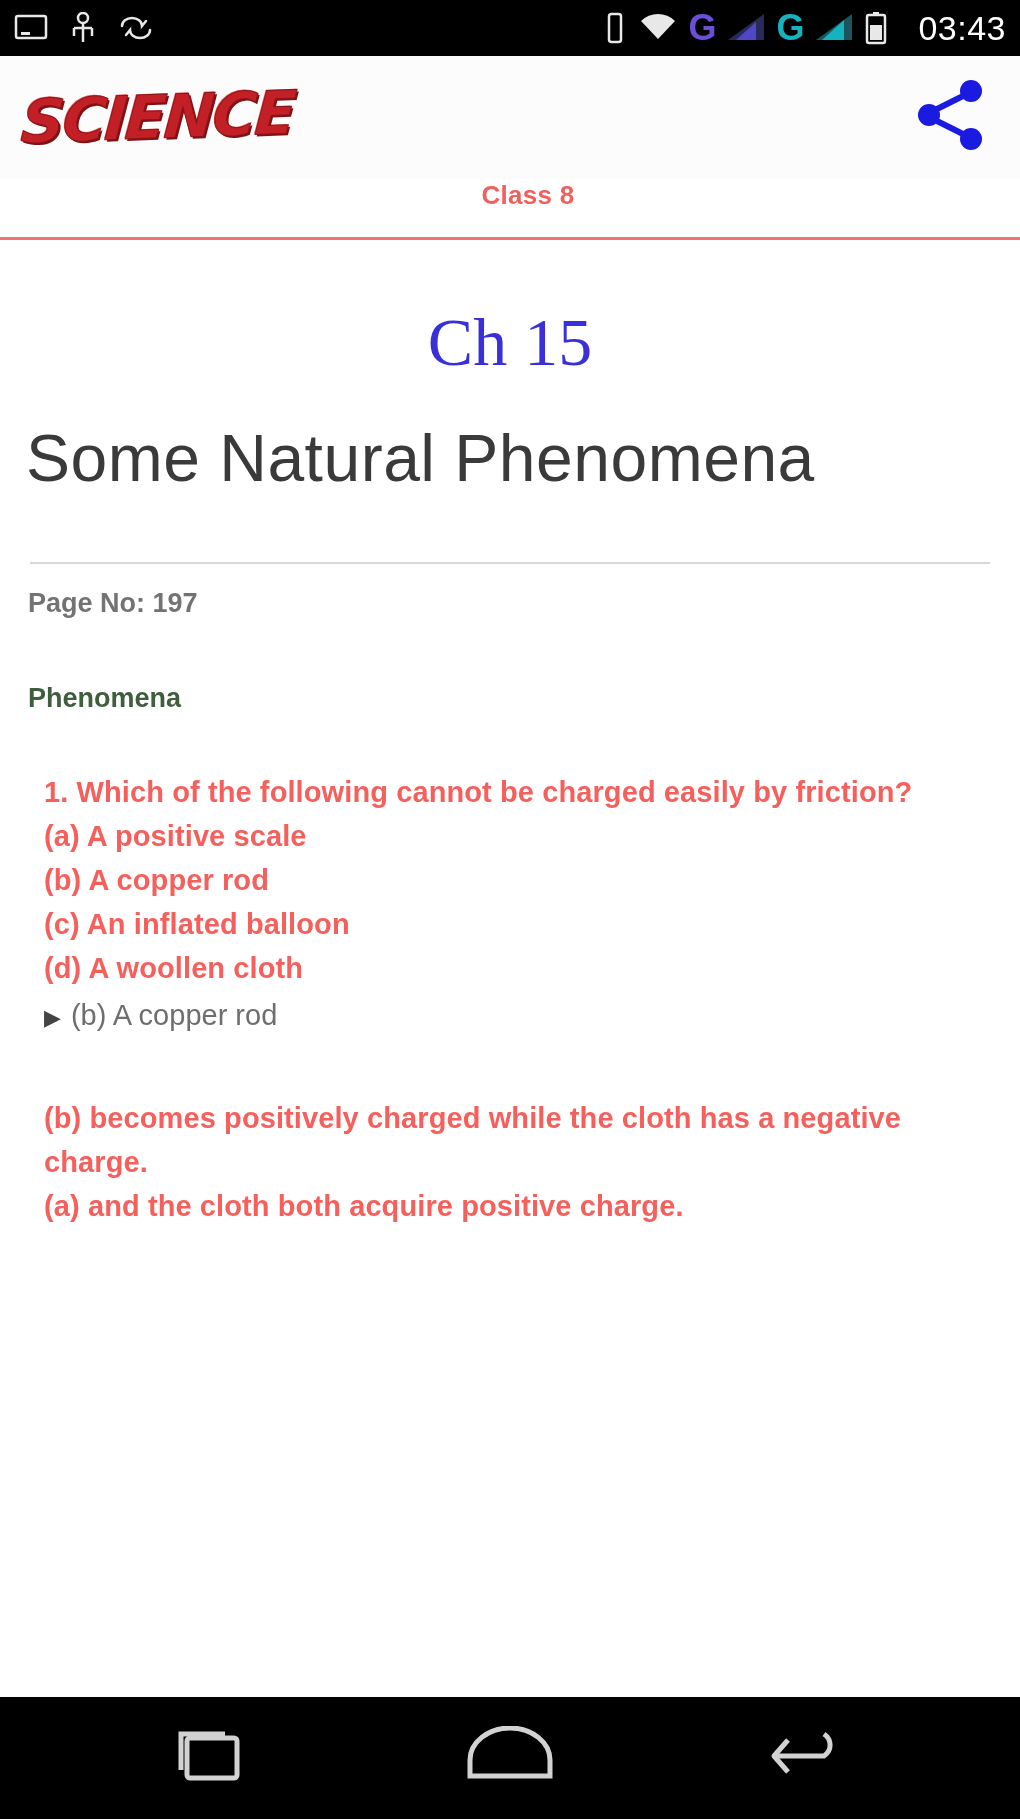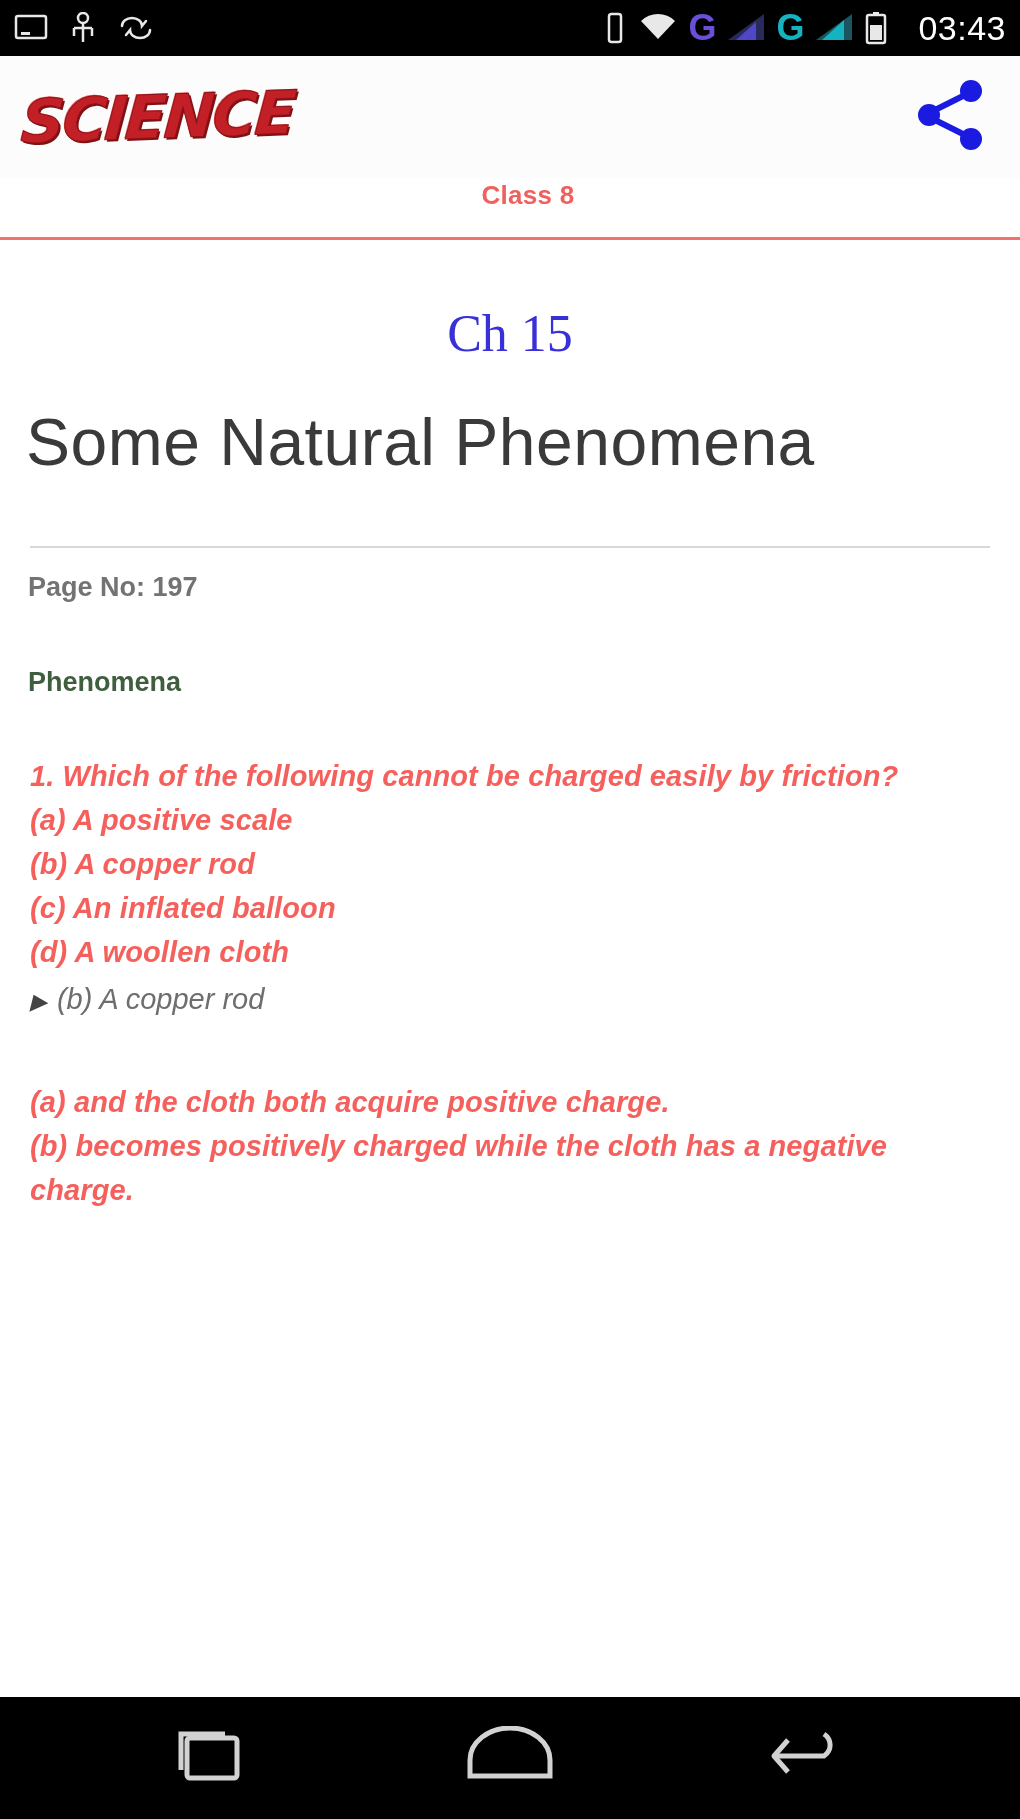--- a/index.html
+++ b/index.html
@@ -100,21 +100,21 @@
     flex: 1 1 auto;
     background: #fff;
     padding: 40px 26px 0 26px;
     overflow: hidden;
     position: relative;
   }
   .ch-title {
     text-align: center;
     color: #3a30d8;
     font-family: "Liberation Serif", serif;
-    font-size: 52px;
+    font-size: 68px;
     margin-top: 28px;
     line-height: 1;
   }
   .chapter-name {
     color: #3a3a3a;
     font-family: Liberation Sans, sans-serif;
     font-size: 66px;
     line-height: 1.18;
     margin-top: 44px;
     letter-spacing: 0.5px;
@@ -133,22 +133,21 @@
   }
   .section-title {
     color: #3e5e3e;
     font-size: 27px;
     font-weight: 700;
     margin-top: 64px;
     margin-left: 2px;
   }
   .q-block {
     margin-top: 56px;
-    margin-left: 4px;
-    font-style: italic;
+    margin-left: 18px;
   }
   .q-line {
     color: #f5605c;
     font-size: 29px;
     font-weight: 700;
     line-height: 1.52;
     letter-spacing: 0.1px;
   }
   .answer-line {
     color: #6e6e6e;
@@ -275,22 +274,22 @@
       <div class="q-line">(b) A copper rod</div>
       <div class="q-line">(c) An inflated balloon</div>
       <div class="q-line">(d) A woollen cloth</div>
       <div class="answer-line">
         <span class="tri">▶</span>
         <span>(b) A copper rod</span>
       </div>
     </div>
 
     <div class="q-block second">
+      <div class="q-line">(b) becomes positively charged while the cloth has a negative charge.</div>
       <div class="q-line">(a) and the cloth both acquire positive charge.</div>
-      <div class="q-line">(b) becomes positively charged while the cloth has a negative charge.</div>
     </div>
   </div>
 
   <div class="navbar">
     <div class="nav-btn">
       <span>
         <svg width="86" height="64" viewBox="0 0 86 64">
           <rect x="20" y="14" width="50" height="40" rx="3" fill="none" stroke="#d2d2d2" stroke-width="5"></rect>
           <path d="M14 46 L14 10 L58 10" fill="none" stroke="#d2d2d2" stroke-width="5"></path>
         </svg>

